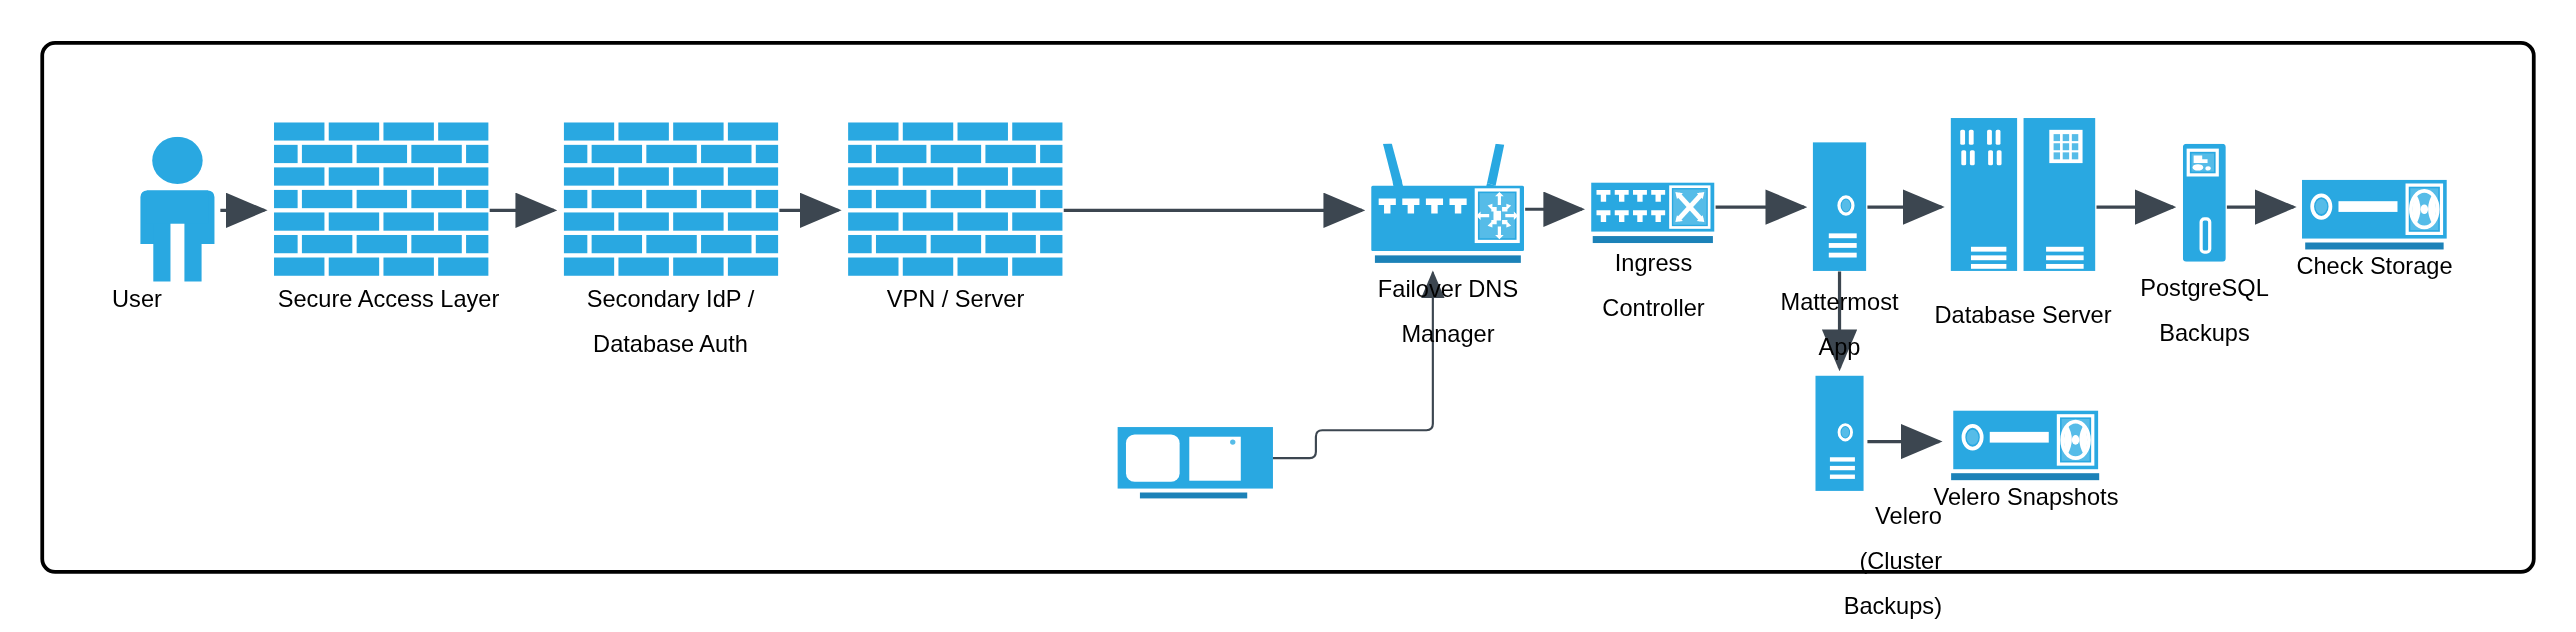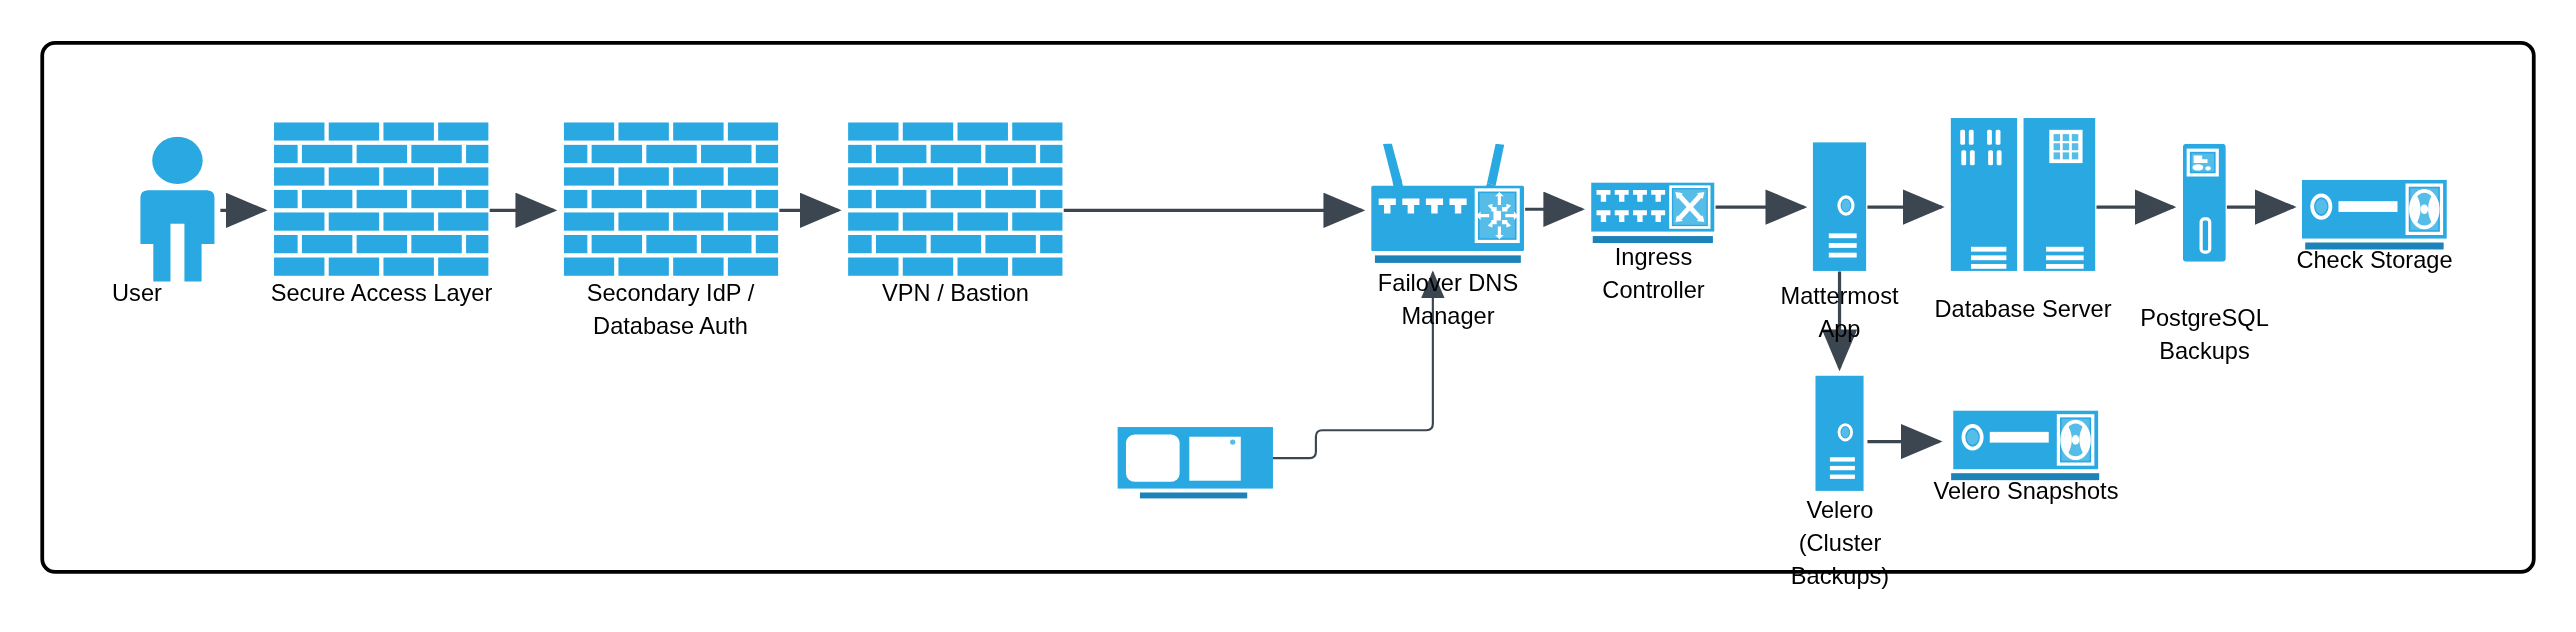--- a/index.html
+++ b/index.html
@@ -5,21 +5,21 @@
 <style>
   html,body{margin:0;padding:0;background:#ffffff;}
   body{
     width:2576px;height:632px;position:relative;overflow:hidden;
     font-family:"Liberation Sans","DejaVu Sans",sans-serif;
   }
   #stage{position:absolute;left:0;top:0;width:2576px;height:632px;}
   #svg-layer{position:absolute;left:0;top:0;width:2576px;height:632px;}
   .node-label{
     position:absolute;text-align:center;color:#000000;
-    font-size:23.6px;line-height:33px;font-weight:400;
+    font-size:23.6px;line-height:45px;font-weight:400;
     white-space:pre-line;letter-spacing:0px;
   }
 </style>
 </head>
 <body>
 
 <div id="stage">
 
   <svg id="svg-layer" viewBox="0 0 4800 1178" xmlns="http://www.w3.org/2000/svg">
     <defs>
@@ -257,44 +257,44 @@
       <rect x="2562" y="476" width="272" height="14"></rect>
       <rect x="2968" y="440" width="224" height="13"></rect>
       <rect x="4296" y="452" width="258" height="13"></rect>
       <rect x="2124" y="918" width="200" height="11"></rect>
       <rect x="3636" y="882" width="276" height="13"></rect>
     </g>
   </svg>
 
   <div class="node-label" style="left:51px;top:277px;width:172px;">User</div>
 
-  <div class="node-label" style="left:231px;top:277px;width:301px;">Secure Access Layer</div>
+  <div class="node-label" style="left:238px;top:277px;width:301px;">Secure Access Layer</div>
 
   <div class="node-label" style="left:515px;top:277px;width:311px;">Secondary IdP /
 Database Auth</div>
 
-  <div class="node-label" style="left:805px;top:277px;width:301px;">VPN / Bastion</div>
+  <div class="node-label" style="left:805px;top:277px;width:301px;">VPN / Server</div>
 
   <div class="node-label" style="left:1330px;top:267px;width:236px;">Failover DNS
 Manager</div>
 
   <div class="node-label" style="left:1546px;top:241px;width:215px;">Ingress
 Controller</div>
 
   <div class="node-label" style="left:1727px;top:280px;width:225px;">Mattermost
 App</div>
 
   <div class="node-label" style="left:1894px;top:293px;width:258px;">Database Server</div>
 
-  <div class="node-label" style="left:2097px;top:266px;width:215px;margin-top:36px;">PostgreSQL
+  <div class="node-label" style="left:2097px;top:266px;width:215px;">PostgreSQL
 Backups</div>
 
   <div class="node-label" style="left:2267px;top:244px;width:215px;">Check Storage</div>
 
 
-  <div class="node-label" style="left:1738px;top:494px;width:204px;">Velero
+  <div class="node-label" style="left:1738px;top:494px;width:204px;text-align:right;">Velero
 (Cluster
 Backups)</div>
 
   <div class="node-label" style="left:1892px;top:475px;width:268px;">Velero Snapshots</div>
 
 </div>
 
 
 </body></html>

